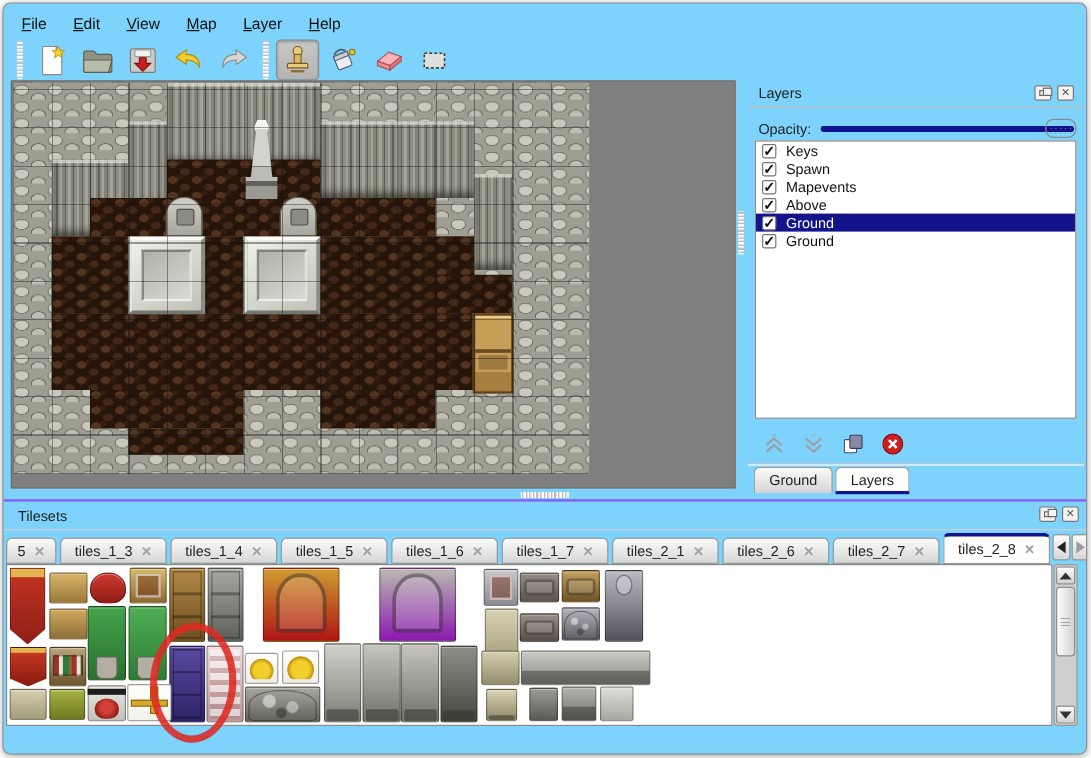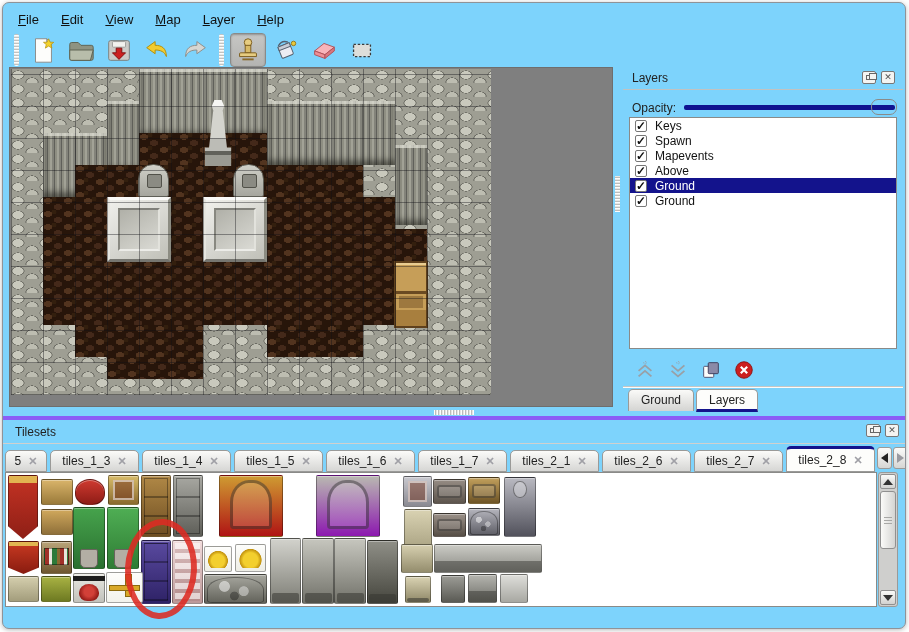--- a/index.html
+++ b/index.html
@@ -94,21 +94,21 @@
   #layer-btns { position:absolute; left:10px; top:290px; height:26px; display:flex; gap:9px; align-items:center; }
   #layer-btns .lb { width:24px; height:24px; display:flex; align-items:center; justify-content:center; }
   #layers-sep { position:absolute; left:0; right:0; top:319px; height:2px;
     border-top:1px solid #c6c6c4; border-bottom:1px solid #fbfbf9; }
   #bottom-tabs { position:absolute; left:5px; top:322px; height:24px; display:flex; align-items:flex-start; }
   .btab { font-size:12px; color:#222; padding:3px 12px 4px 12px; border:1px solid #9a9a98; border-bottom:none;
     border-radius:5px 5px 0 0; background:linear-gradient(180deg,#fafaf8,#d4d4d2); margin-right:2px; }
   .btab.active { background:#fdfdfb; border-bottom:3px solid #14148c; padding-bottom:2px; }
 
   
-  #tilesets-dock { position:absolute; left:0; top:413px; width:904px; height:193px; border-top:4px solid #8b5cf6; }
+  #tilesets-dock { position:absolute; left:0; top:413px; width:904px; height:193px; border-top:2px solid #8b5cf6; }
   #tilesets-title { position:absolute; left:0; top:0; right:0; height:24px; font-size:12px; color:#222;
     display:flex; align-items:center; padding-left:12px; border-bottom:1px solid #d0d0ce; }
   #tileset-tabs { position:absolute; left:2px; top:25px; height:27px; display:flex; align-items:flex-end; }
   .ttab { height:22px; display:flex; align-items:center; justify-content:center; gap:7px; font-size:12px; color:#222;
     border:1px solid #9a9a98; border-radius:5px 5px 0 0; background:linear-gradient(180deg,#fbfbf9,#d6d6d4); margin-right:3px; flex:none; }
   .ttab .x { color:#a0a0a6; font-weight:bold; font-size:11px; }
   .ttab.active { height:26px; background:#fdfdfb; border-top:3px solid #14148c;margin-top:12px; }
   .tab-scroll { position:absolute; top:27px; width:15px; height:22px; border:1px solid #9a9a98; border-radius:3px;
     background:linear-gradient(180deg,#fbfbf9,#d6d6d4); display:flex; align-items:center; justify-content:center; }
   .tri-left { width:0; height:0; border-style:solid; border-width:5px 7px 5px 0; border-color:transparent #222 transparent transparent; }

